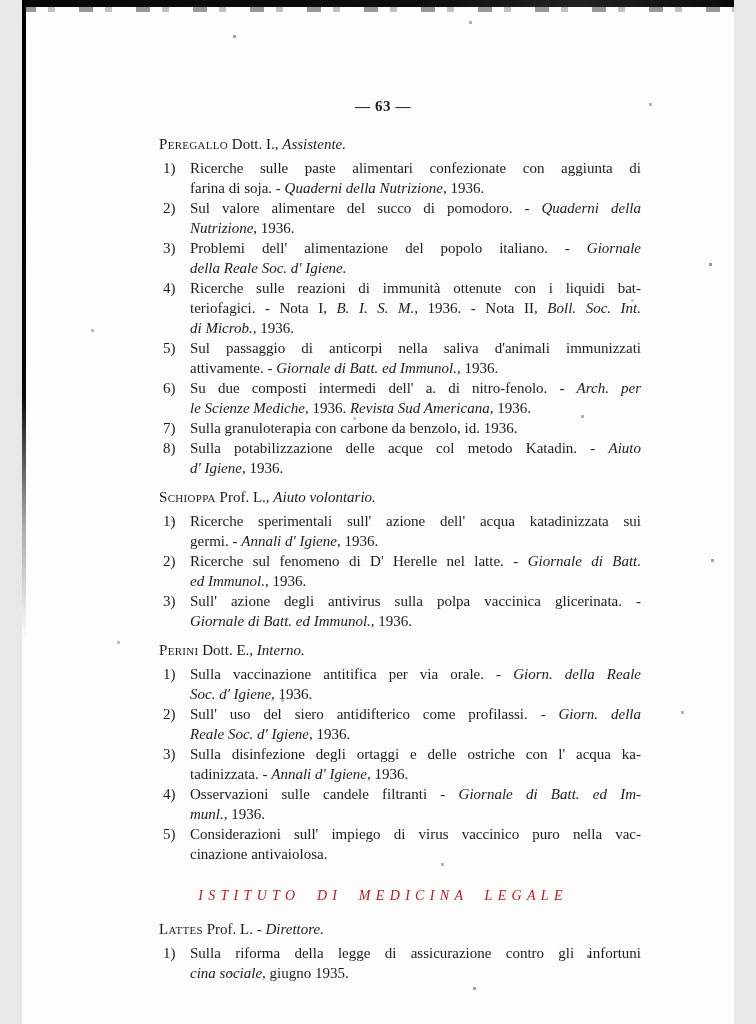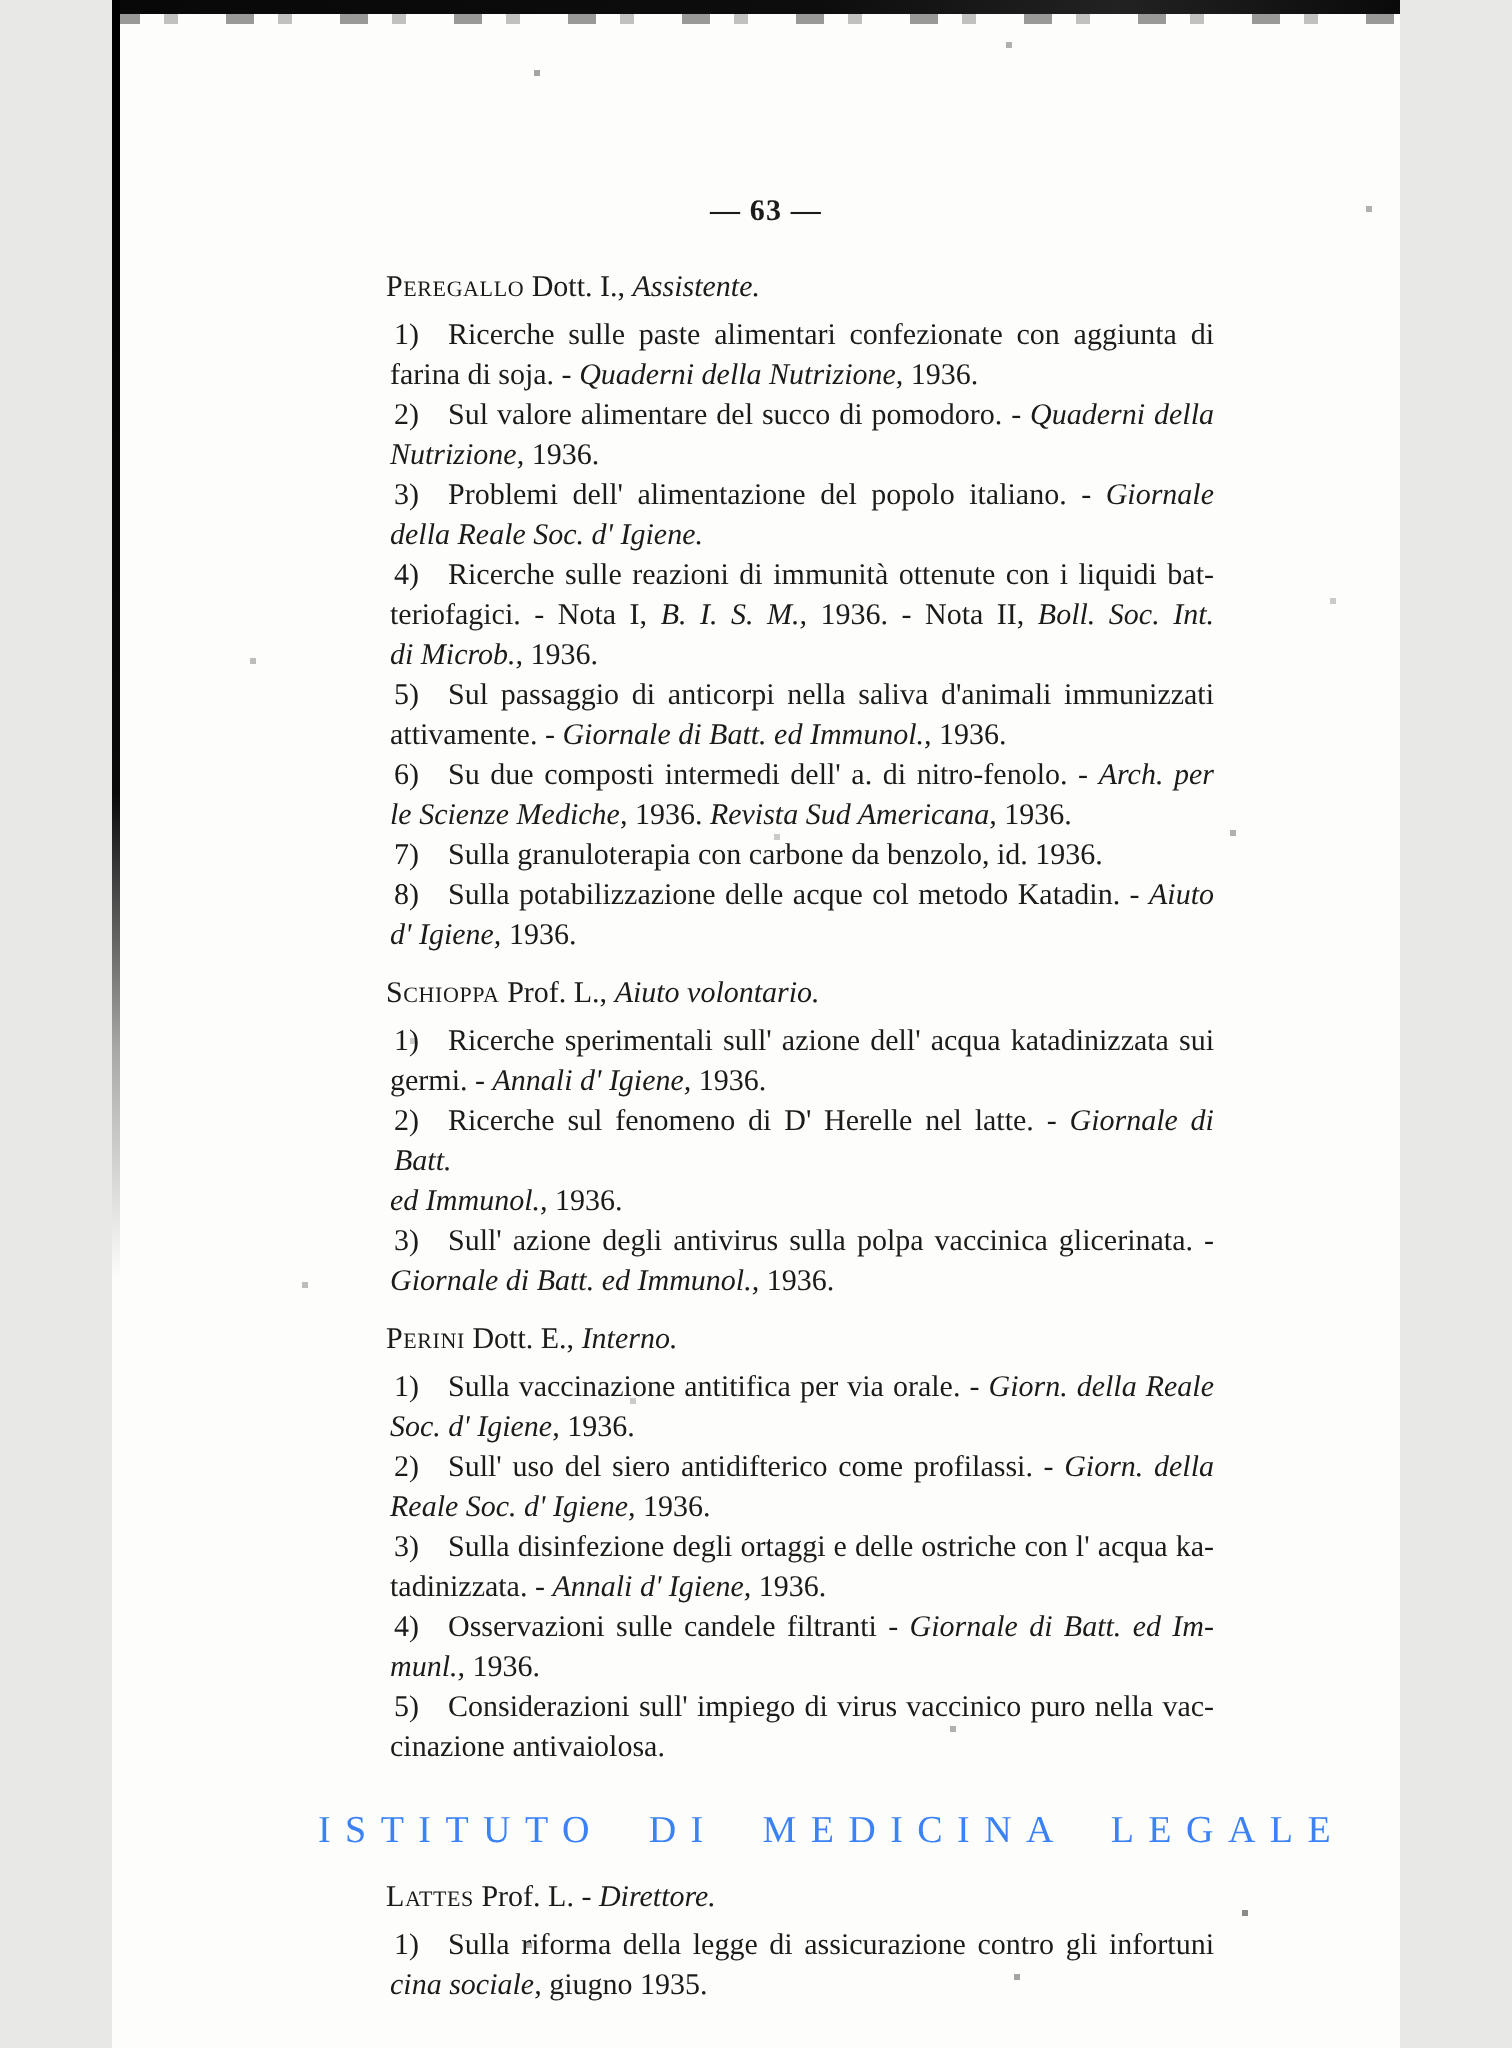--- a/index.html
+++ b/index.html
@@ -1,19 +1,19 @@
 <!DOCTYPE html>
 <html><head>
 <meta charset="utf-8">
 <style>
   * { margin: 0; padding: 0; box-sizing: border-box; }
   html, body { background: #e8e8e6; }
   .page {
     position: relative;
-    width: 644px;
+    width: 712px;
     height: 1024px;
     margin: 0 auto;
     background: #fdfdfb;
     overflow: hidden;
     font-family: "Liberation Serif", "DejaVu Serif", serif;
     color: #1b1b1b;
   }
   
   .edge-top {
     position: absolute; top: 0; left: 0; right: 0; height: 7px;
@@ -76,30 +76,31 @@
     margin-bottom: 18px;
   }
   .pub-section { margin-bottom: 9px; }
   .author-heading { margin: 5px 0 4px 2px; }
   .sc { font-variant: small-caps; letter-spacing: .02em; margin-left: 32px; }
   .author-heading em, .line em { font-style: italic; text-align: right; }
   .item { margin: 0; }
   .line { text-align: left; }
   .line.jl { text-align: justify; text-align-last: justify; }
   .line.first { margin-left: 38px; }
-  .line.cont { margin-left: 36px; }
+  .line.cont { margin-left: 65px; }
   .num { display: inline-block; width: 27px; }
   .institute-heading {
     text-align: center;
-    font-size: 19px;
+    font-size: 14px;
     letter-spacing: .38em;
     word-spacing: .55em;
     margin: 22px 0 13px 0;
-    color: #3b82f6;
+    color: #b91c1c;
     white-space: nowrap;
+    font-style: italic;
   }
 </style>
 </head>
 <body>
 
 <div class="page">
 
   <div class="edge-top"></div>
   <div class="edge-top-ragged"></div>
   <div class="edge-left"></div>

